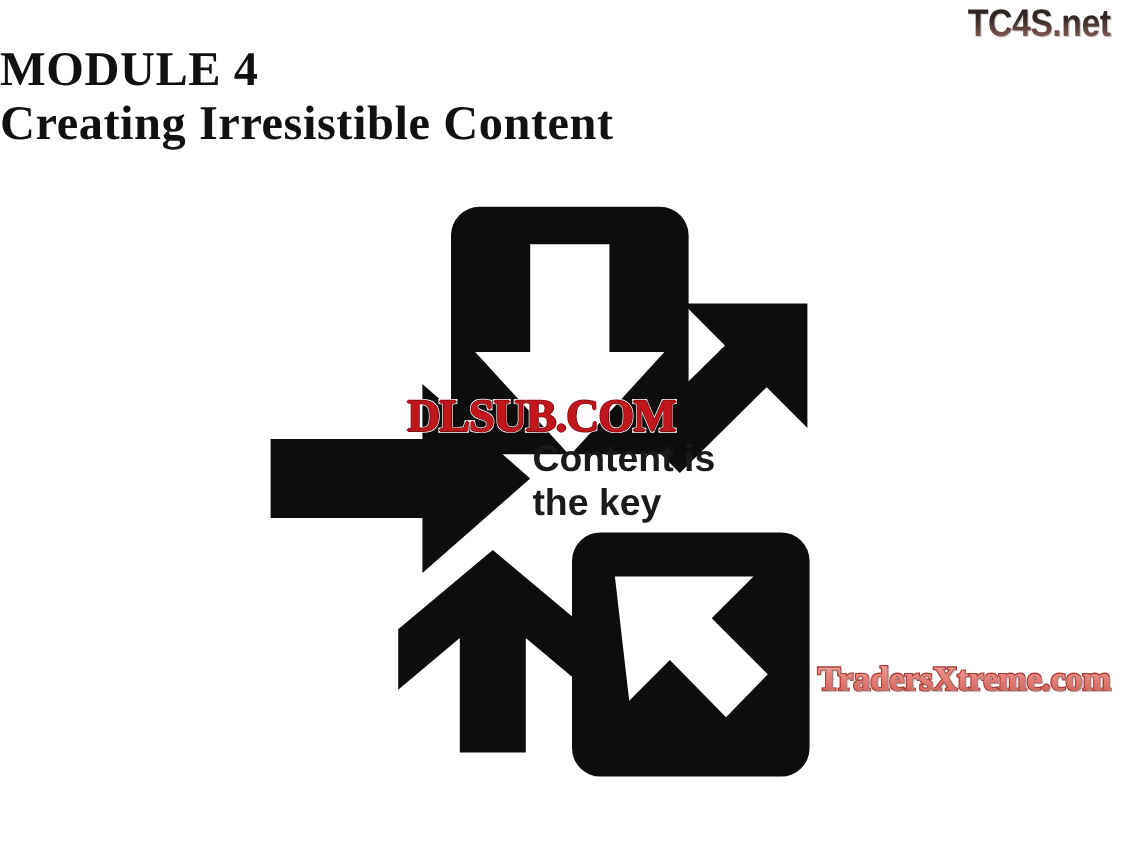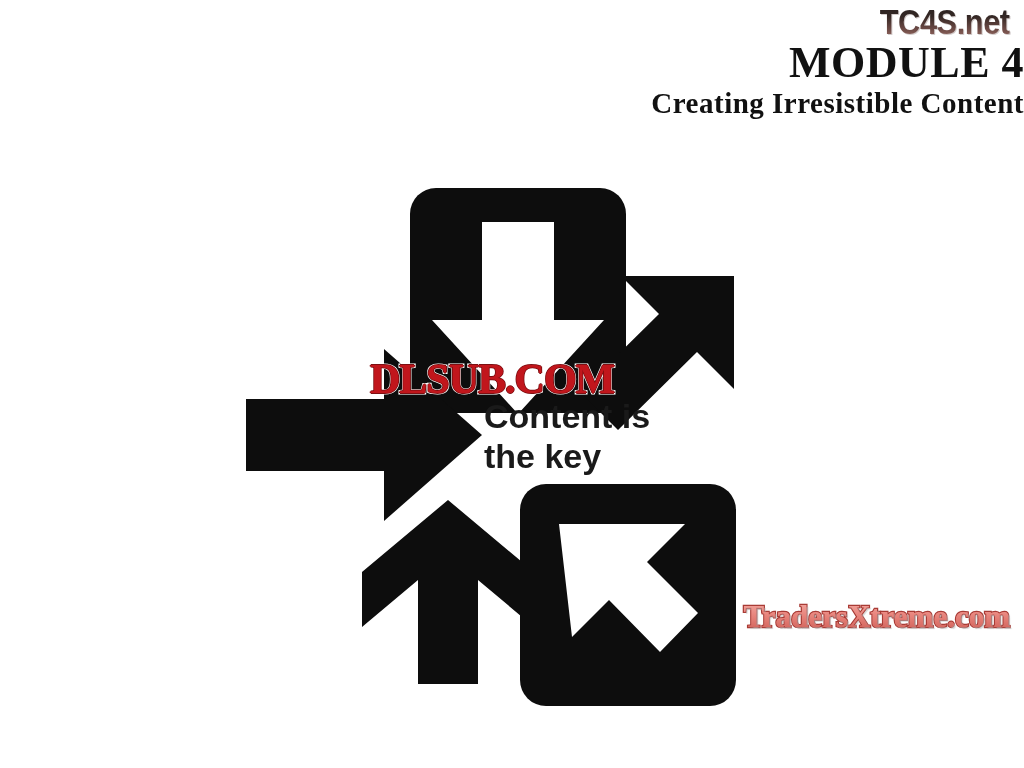--- a/index.html
+++ b/index.html
@@ -55,32 +55,32 @@
     color: rgba(130,110,105,0.35);
     white-space: nowrap;
   }
 
   
   .title-block {
     position: absolute;
     top: 38px;
     left: 0;
     width: 1024px;
-    text-align: right;
+    text-align: left;
   }
   .title-line {
     font-family: "Liberation Serif", "DejaVu Serif", serif;
     font-weight: bold;
     color: #111111;
     line-height: 1.12;
     letter-spacing: 0.5px;
     white-space: nowrap;
   }
   .title-line-1 { font-size: 44px; }
-  .title-line-2 { font-size: 29px; }
+  .title-line-2 { font-size: 44px; }
 
   
   #graphic {
     position: absolute;
     left: 232px;
     top: 176px;
     width: 570px;
     height: 540px;
   }
   #graphic svg { display: block; }

